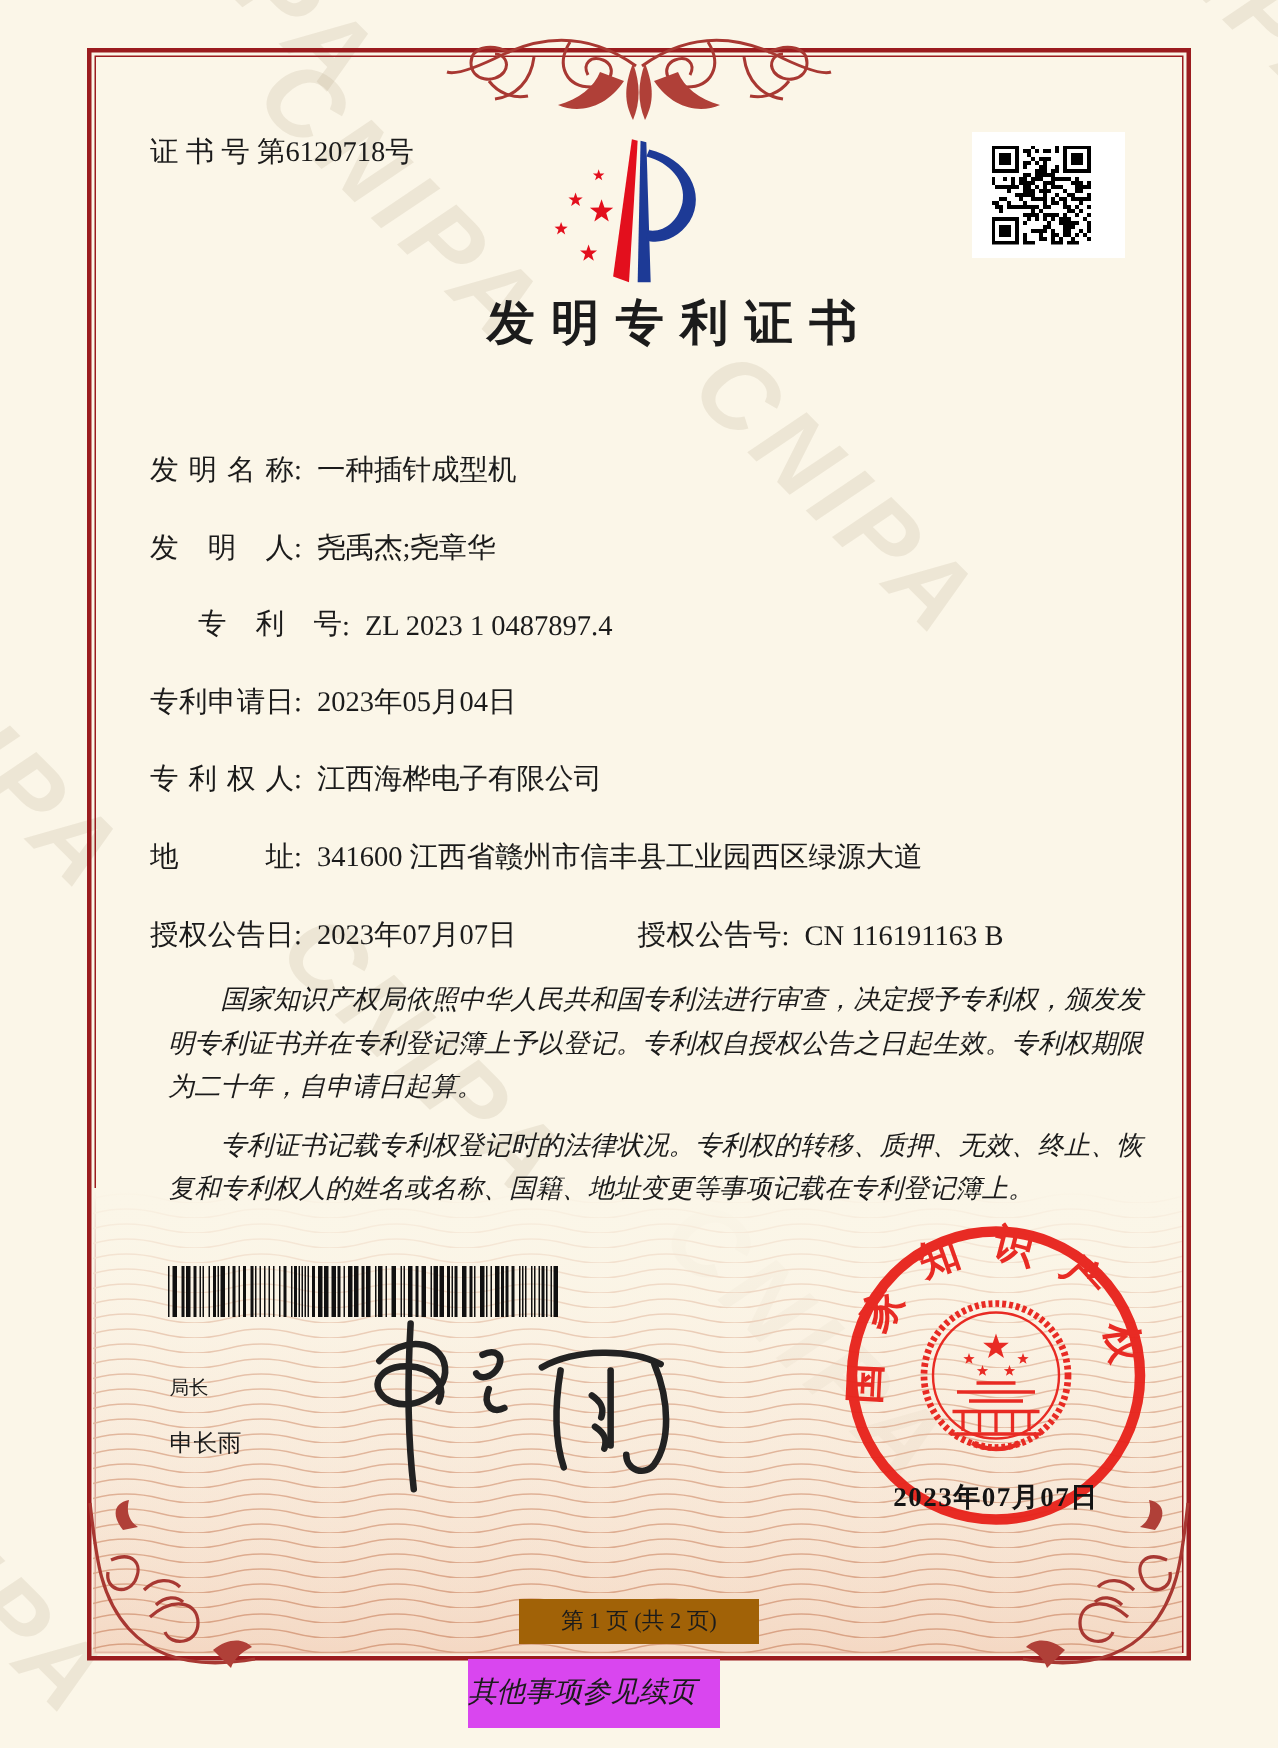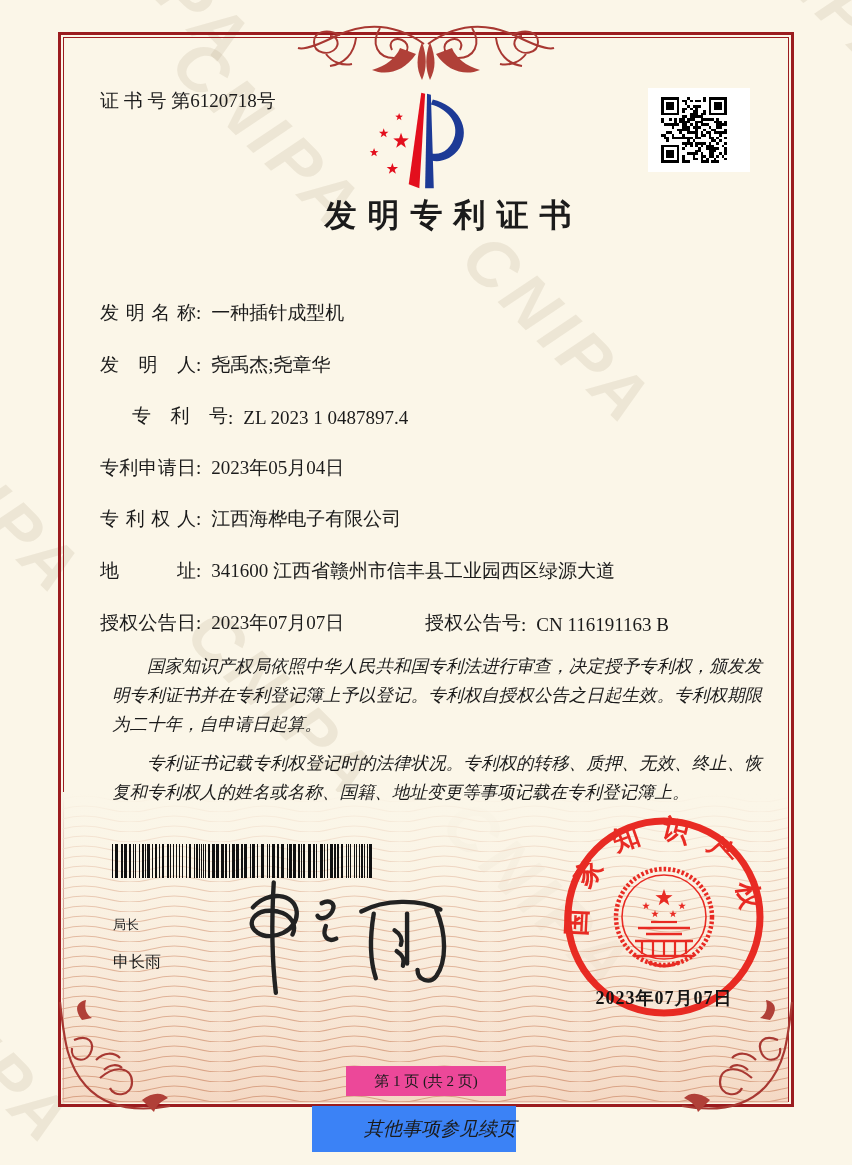--- a/index.html
+++ b/index.html
@@ -40,23 +40,23 @@
   .barcode{left:110px;top:844px;width:268px;height:34px;}
 
   .sig-title{left:113px;top:916px;font-size:13px;font-family:"Liberation Sans","DejaVu Sans",sans-serif;}
   .sig-name{left:113px;top:952px;font-size:16px;font-family:Liberation Sans, sans-serif;}
   .signature{left:205px;top:876px;width:250px;height:120px;}
 
   .seal{left:552px;top:815px;width:224px;height:212px;opacity:0.95;}
   .sealdate{left:552px;top:986px;width:224px;text-align:center;font-size:18px;font-weight:700;
             letter-spacing:1px;color:#141414;}
 
-  .pageinfo{left:346px;top:1066px;width:160px;height:30px;background:#ec4899;text-align:center;
+  .pageinfo{left:346px;top:1066px;width:160px;height:30px;background:#a16207;text-align:center;
             line-height:30px;font-size:15px;}
-  .notebox{left:312px;top:1106px;width:204px;height:46px;background:#3b82f6;text-align:right;
+  .notebox{left:312px;top:1106px;width:168px;height:46px;background:#d946ef;text-align:left;
            line-height:46px;font-size:19px;font-style:italic;}
 
   .waves{left:62px;top:792px;}
   .orn{pointer-events:none;}
 </style>
 </head>
 <body>
 
 <div class="page">
 

